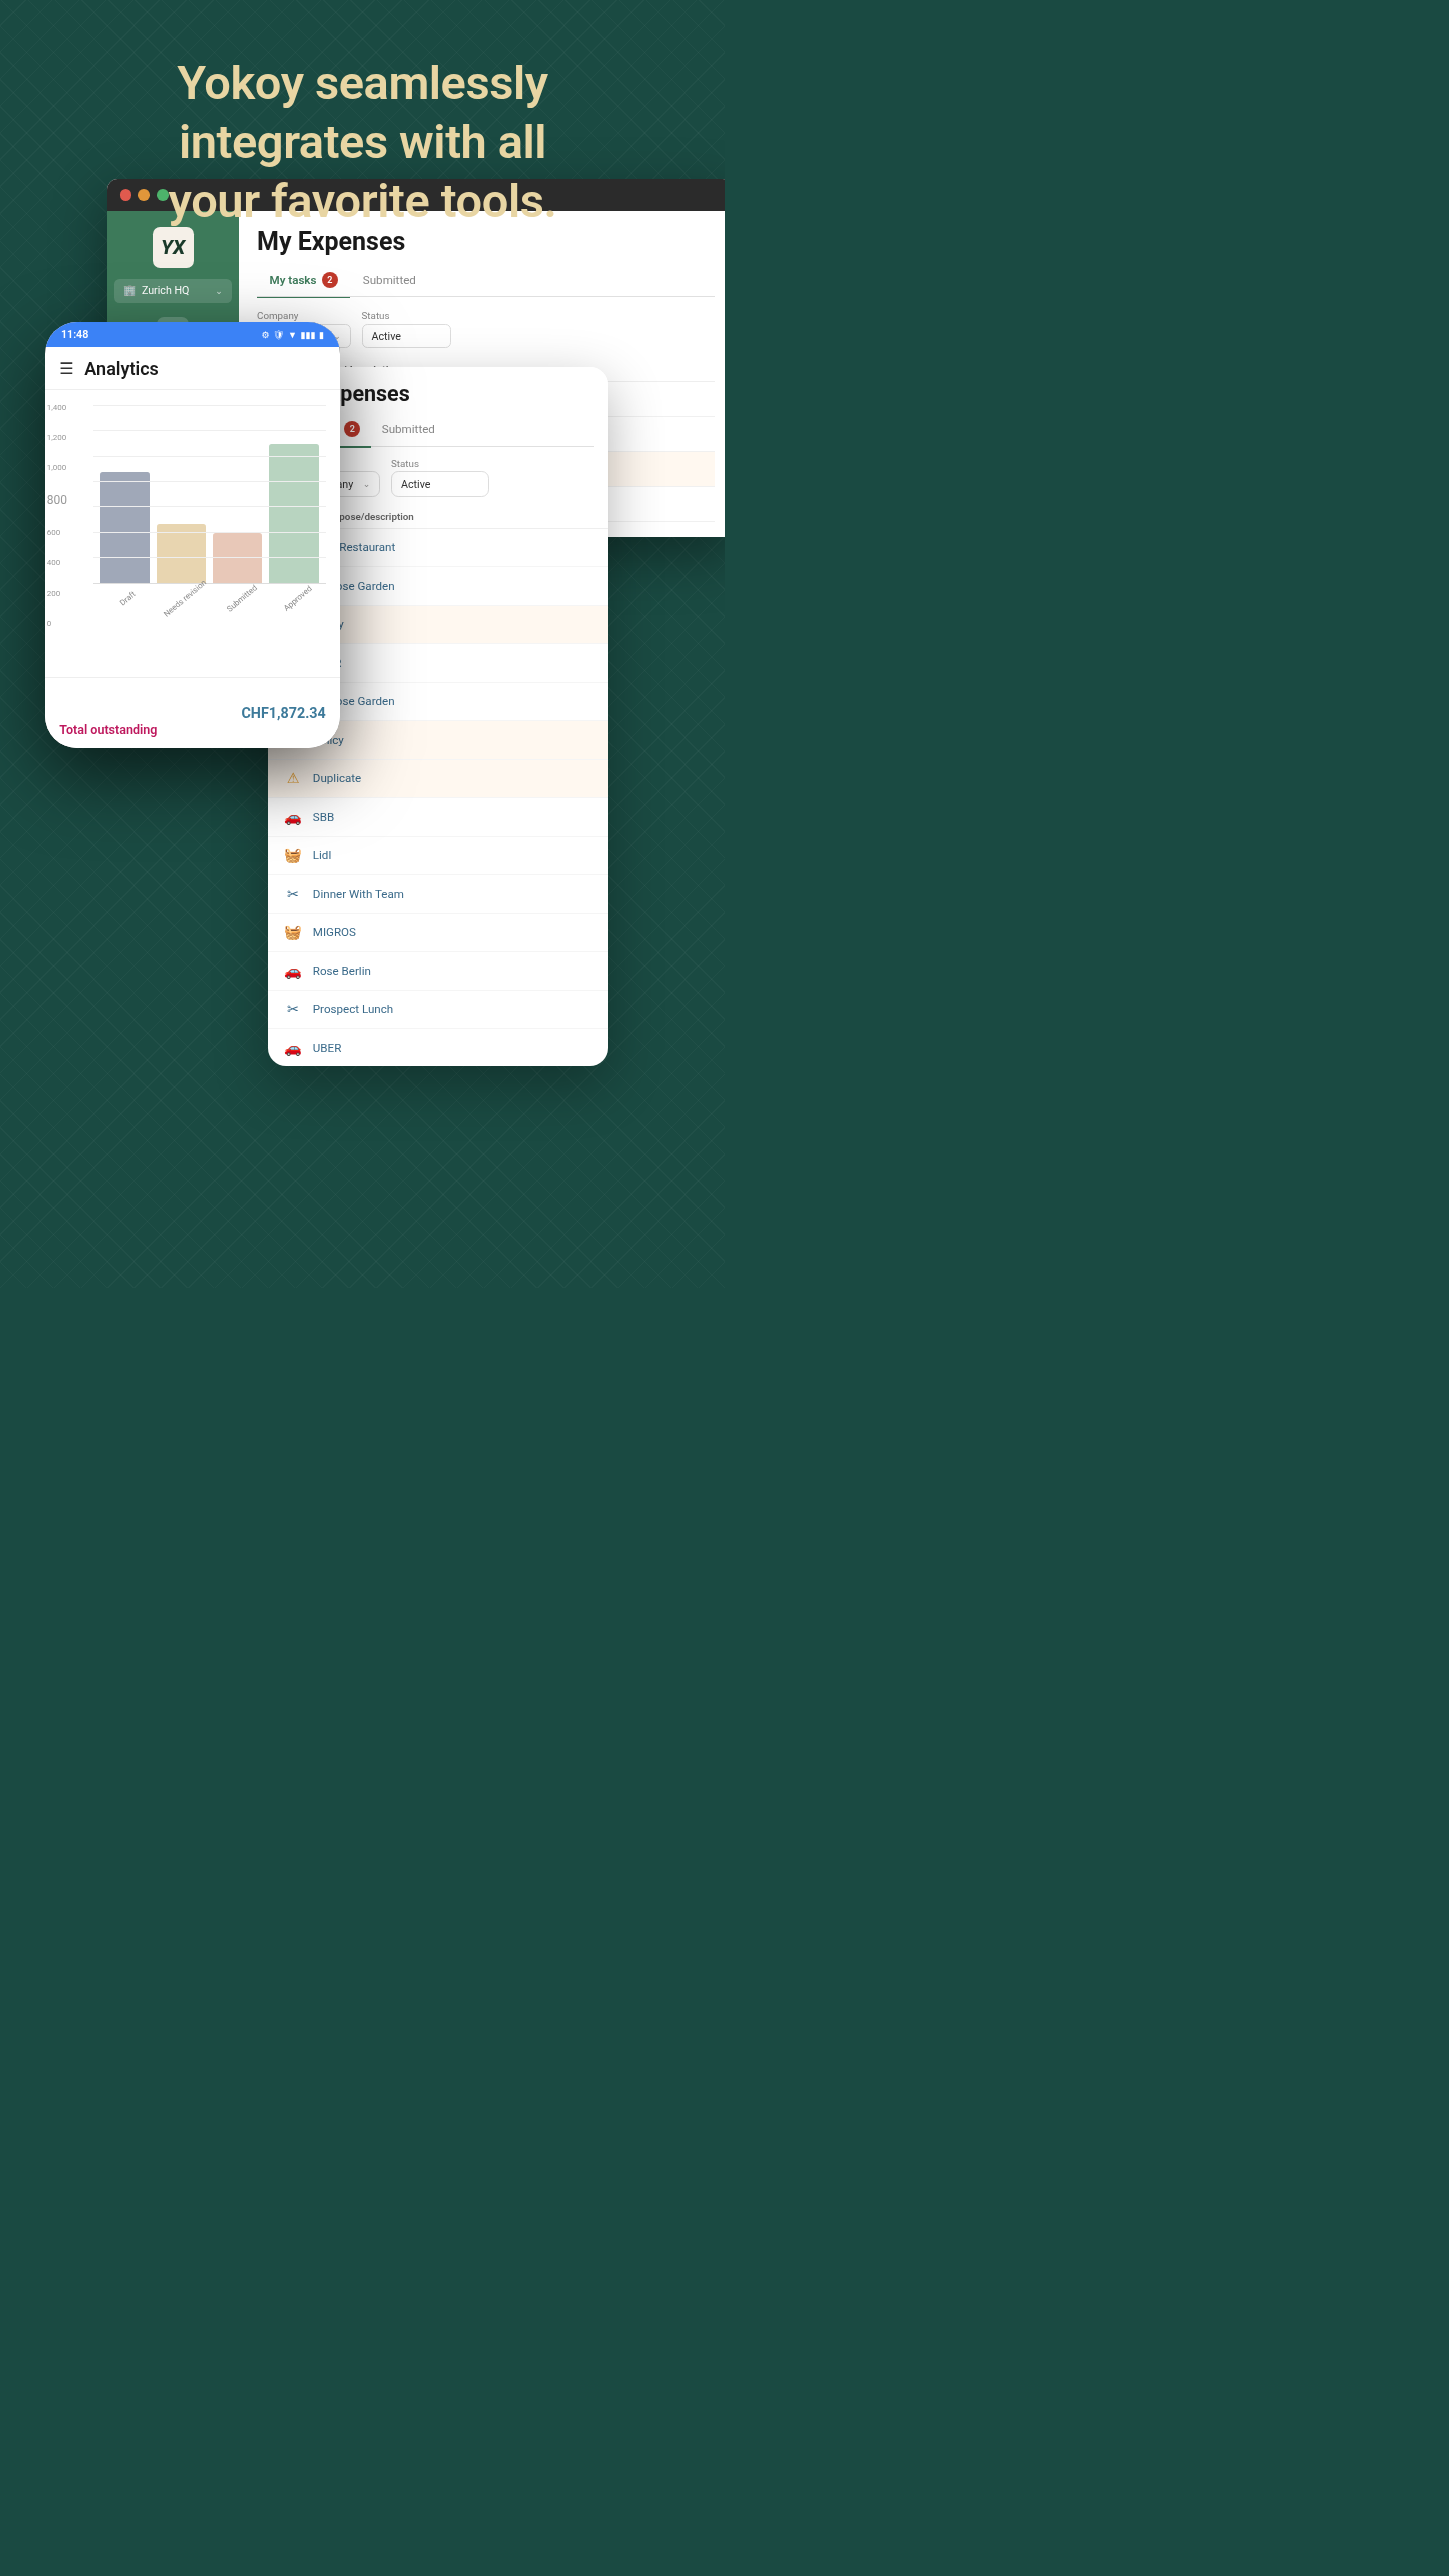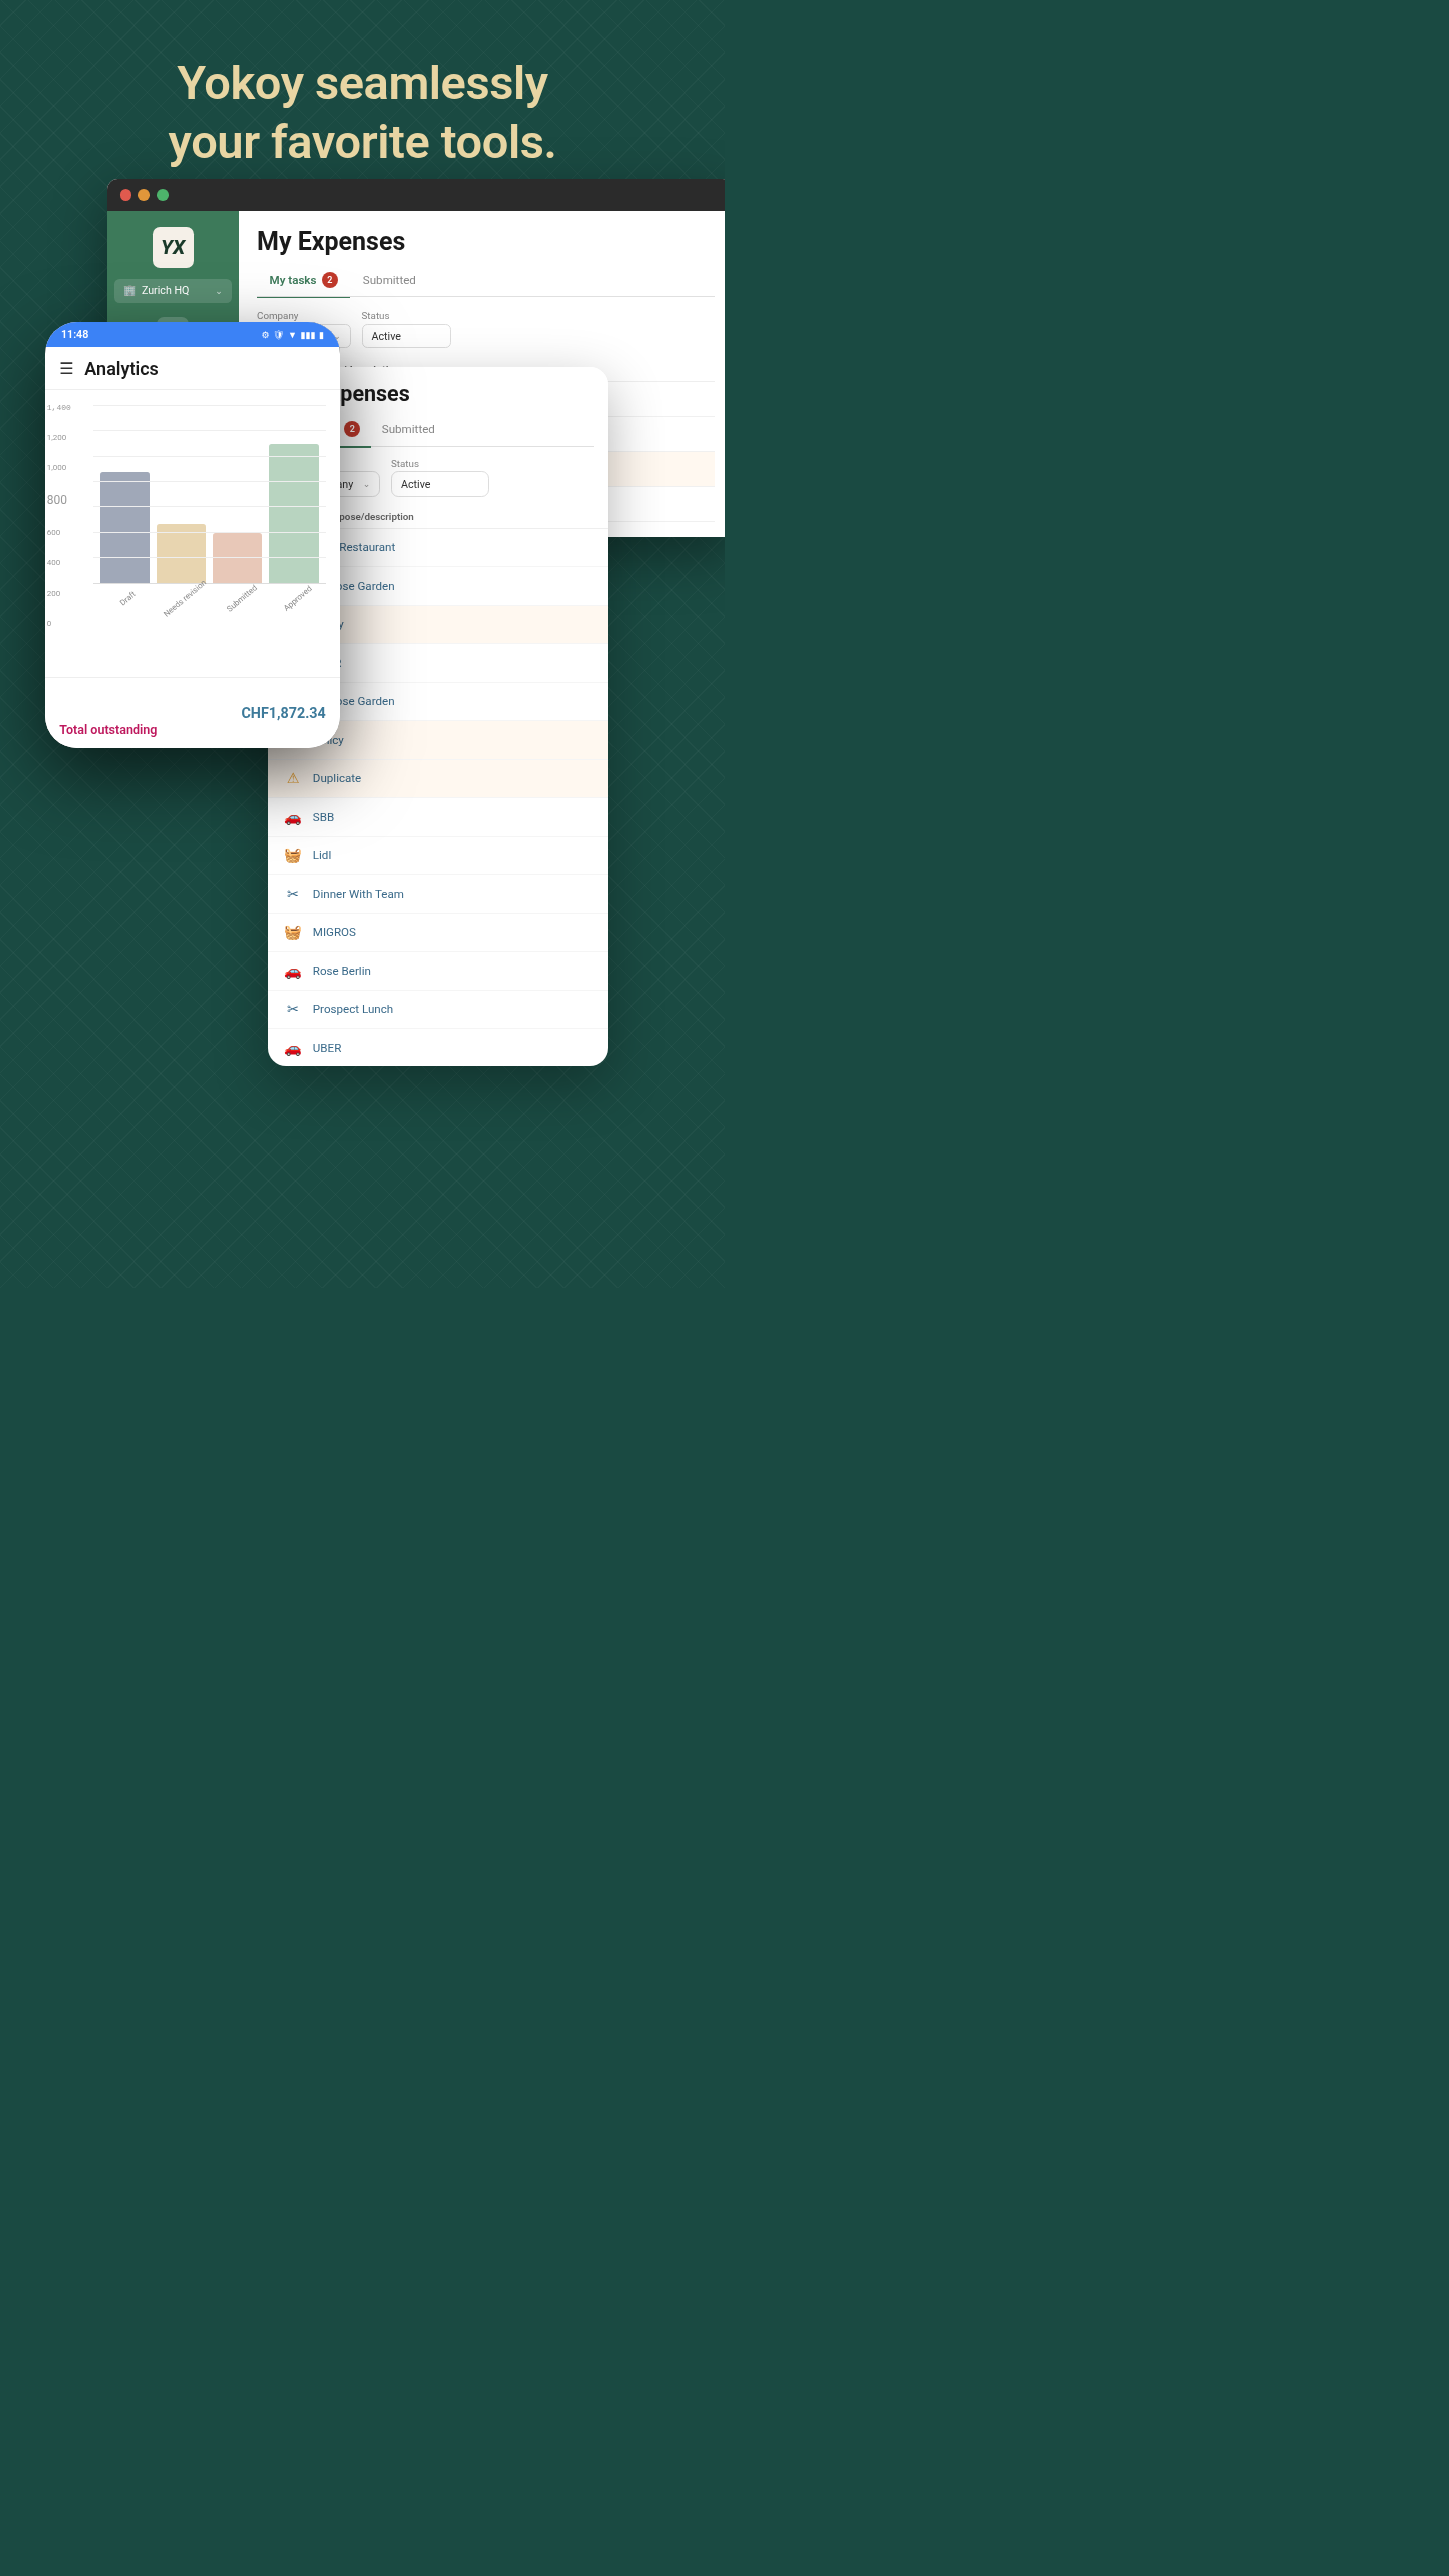--- a/index.html
+++ b/index.html
@@ -531,20 +531,21 @@
     .icon-car { color: #3a6a8a; }
     .icon-warning { color: #e8a030; }
   </style>
 </head>
 <body>
 
 <div class="bg-pattern"></div>
 
 <div class="hero-text">
   <div>Yokoy seamlessly</div>
+  <div>integrates with all</div>
   <div>your favorite tools.</div>
 </div>
 
 <div class="browser-mockup">
   <div class="browser-titlebar">
     <div class="browser-dot dot-red"></div>
     <div class="browser-dot dot-yellow"></div>
     <div class="browser-dot dot-green"></div>
   </div>
   <div class="browser-content">
@@ -647,21 +648,21 @@
     </div>
 
     <div class="phone-app-header">
       <span class="hamburger-icon">☰</span>
       <span class="phone-app-title">Analytics</span>
     </div>
 
     <div class="chart-container">
 
       <div style="position:absolute; left:1.8px; top:12.5px; bottom:49px; display:flex; flex-direction:column; justify-content:space-between; width:30px;">
-        <span style="font-size:8px; color:#999;font-family:Liberation Mono, monospace;">1,400</span>
+        <span style="font-size:8px; color:#999;">1,400</span>
         <span style="font-size:8px; color:#999;">1,200</span>
         <span style="font-size:8px; color:#999;">1,000</span>
         <span style="font-size:12px; color:#999;">800</span>
         <span style="font-size:8px; color:#999;">600</span>
         <span style="font-size:8px; color:#999;">400</span>
         <span style="font-size:8px; color:#999;">200</span>
         <span style="font-size:8px; color:#999;">0</span>
       </div>
 
       <div style="margin-left:34px; height:179px; position:relative; border-bottom:0.9px solid #ddd;">

